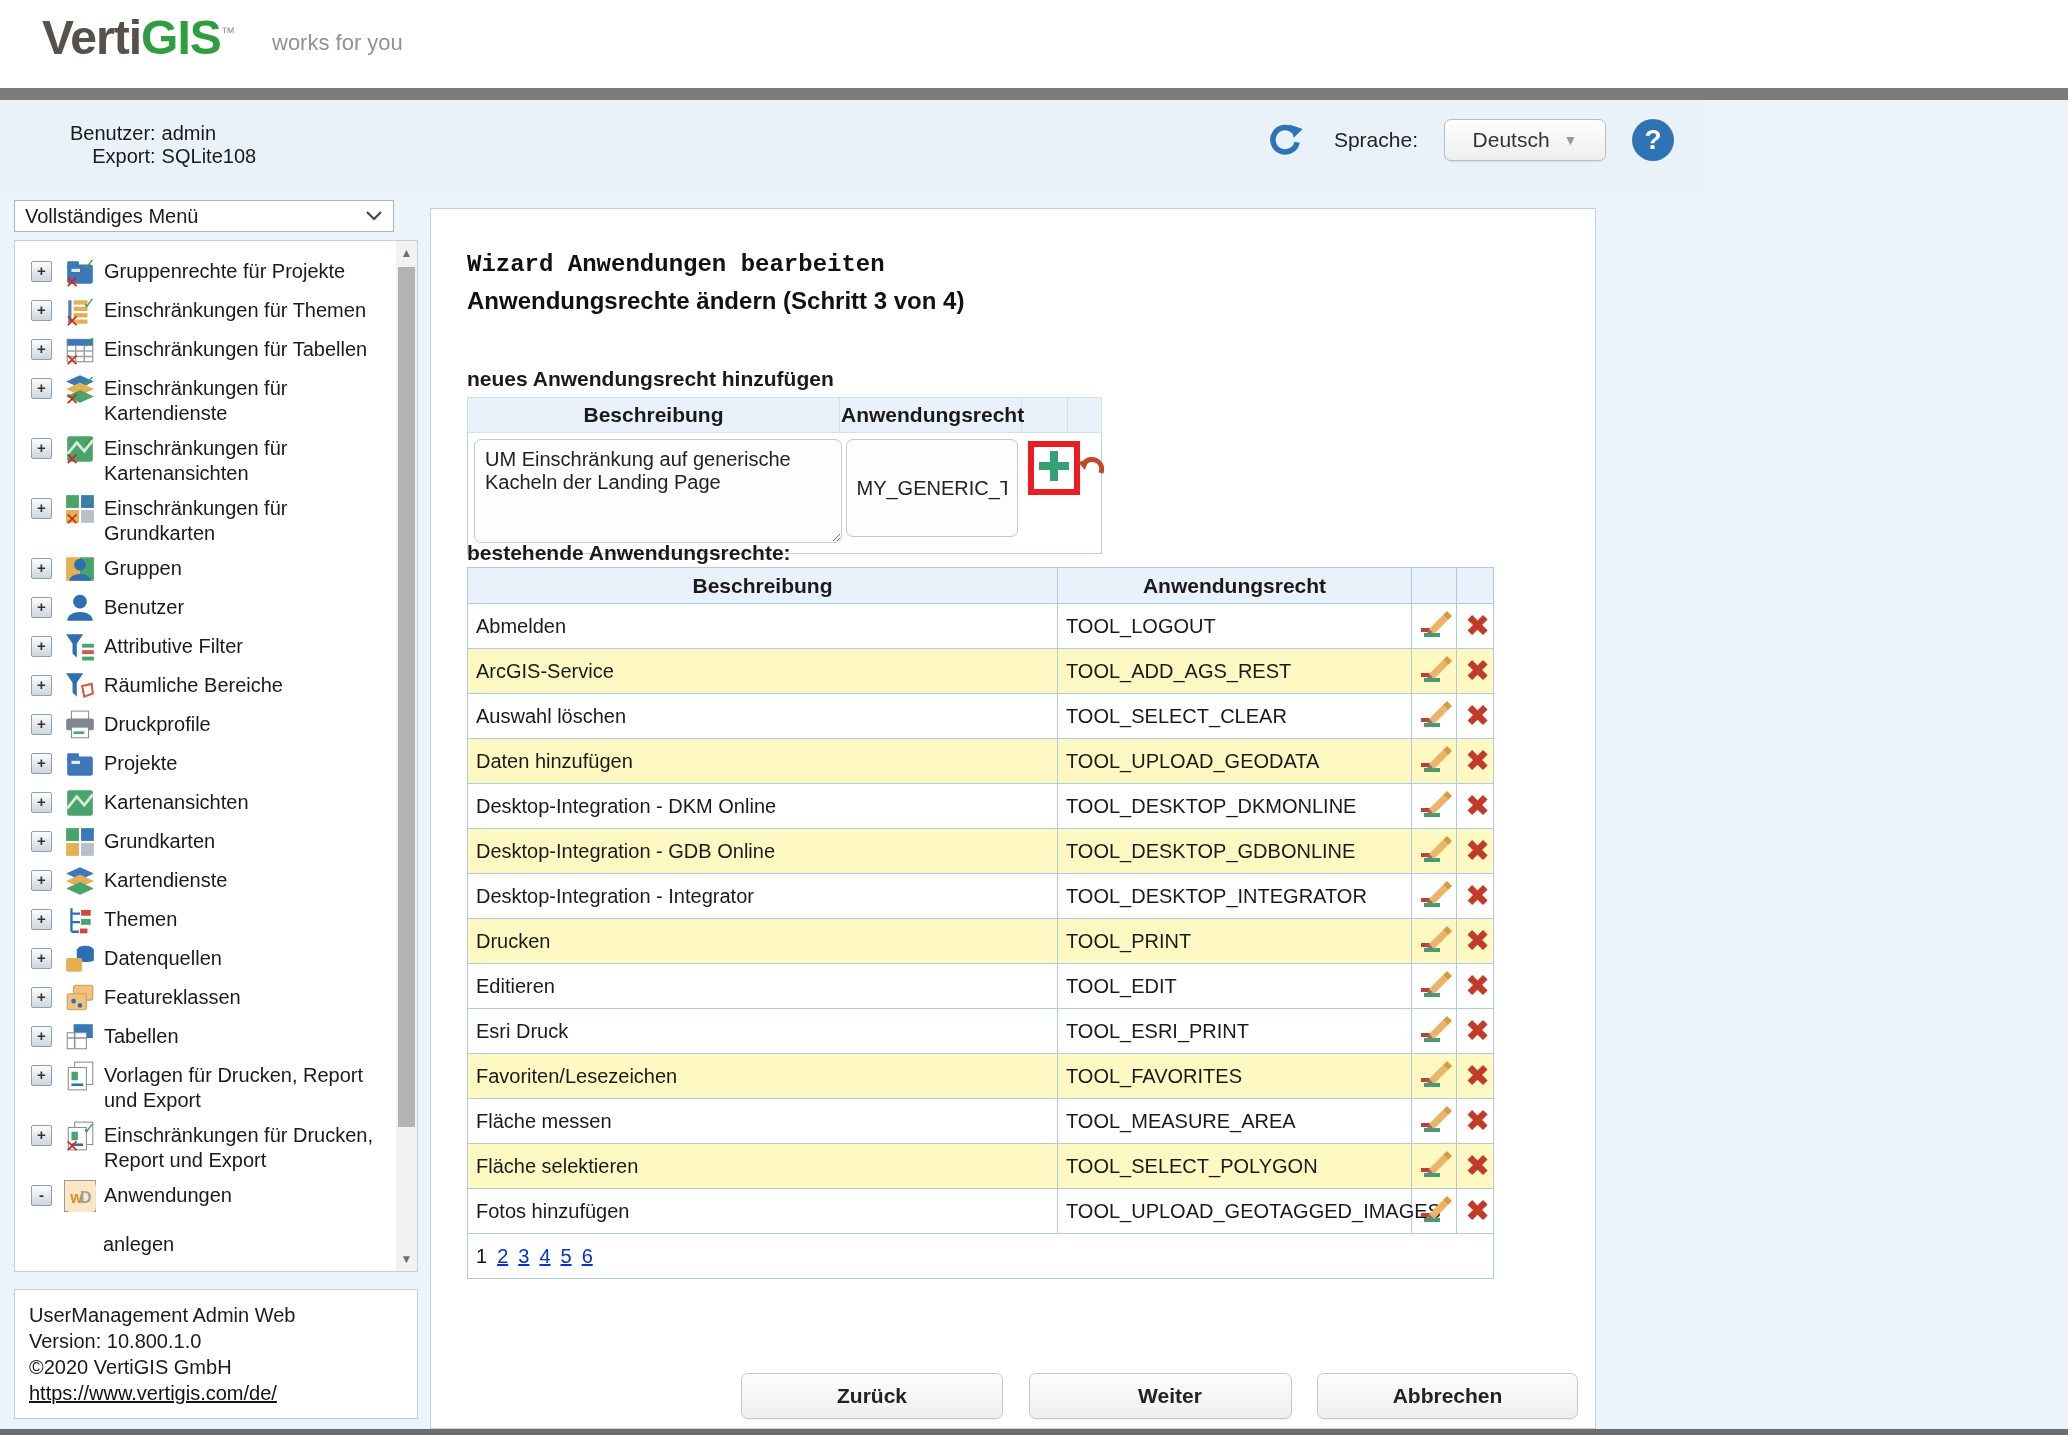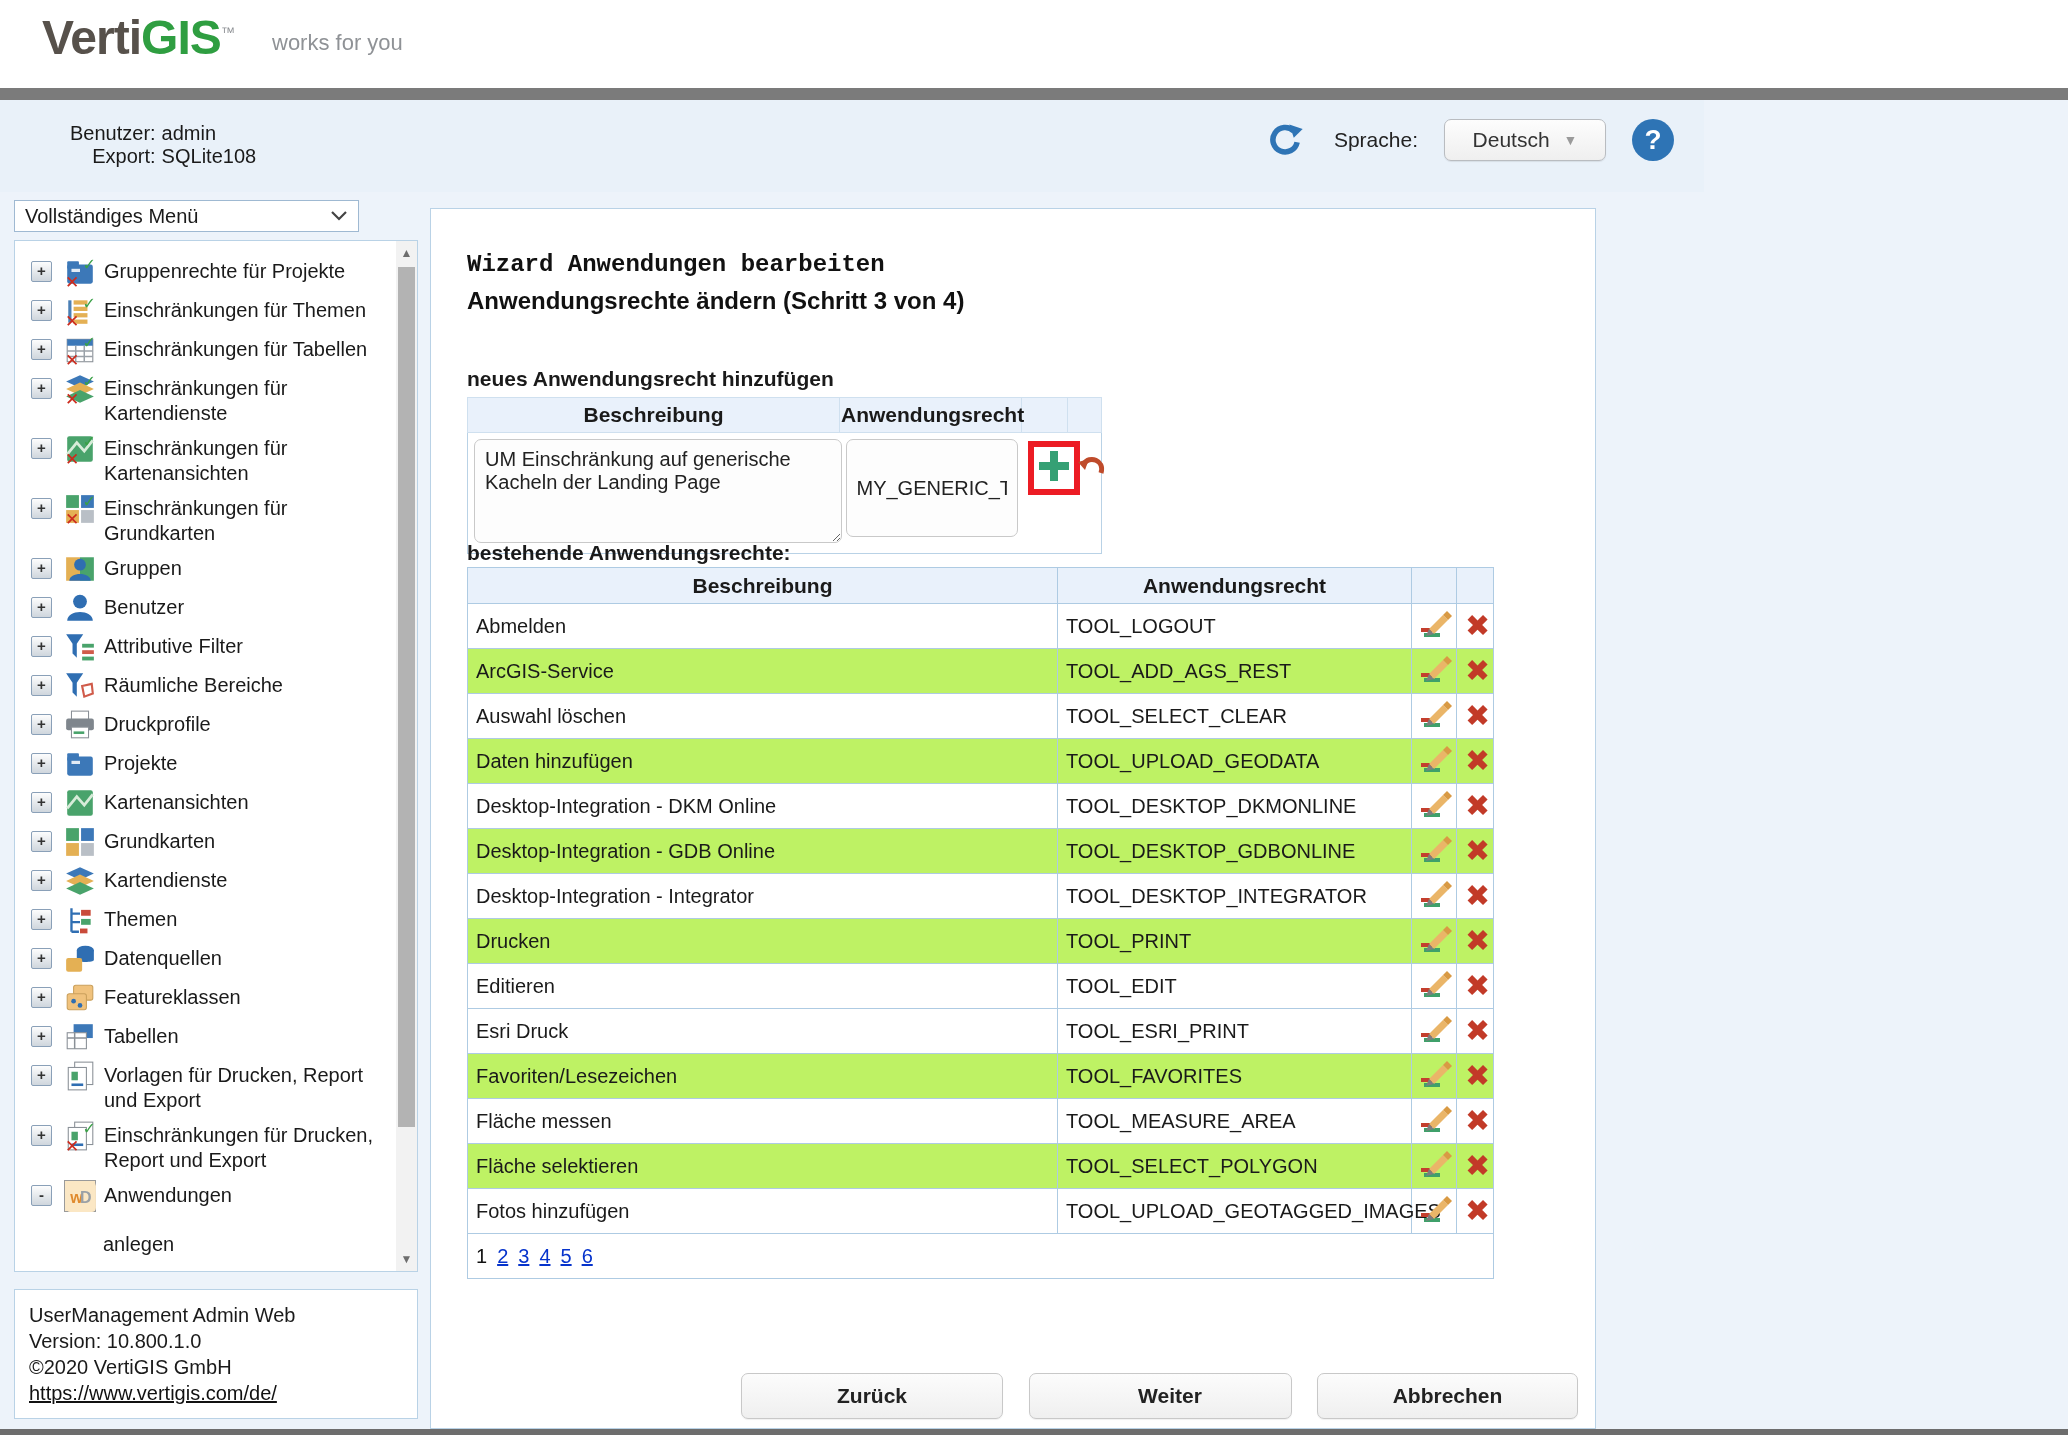--- a/index.html
+++ b/index.html
@@ -26,21 +26,21 @@
   .hdr-right{position:absolute;right:30px;top:18px;display:flex;align-items:center;gap:26px;}
   .refresh-btn{width:44px;height:44px;cursor:pointer;display:flex;align-items:center;justify-content:center;}
   .sprache-lbl{font-size:21px;color:#222;}
   .lang-select{width:160px;height:40px;border:1px solid #b9bcc0;border-radius:7px;
     background:linear-gradient(#fdfdfd,#efefef);display:flex;align-items:center;justify-content:center;
     gap:14px;font-size:21px;color:#333;box-shadow:0 1px 1px rgba(0,0,0,.08);cursor:pointer;}
   .lang-caret{color:#9a9a9a;font-size:14px;}
   .help-btn{width:42px;height:42px;border-radius:50%;background:#2e74b5;color:#fff;font-size:28px;
     font-weight:800;display:flex;align-items:center;justify-content:center;cursor:pointer;}
   
-  .menu-select{position:absolute;left:14px;top:200px;width:345px;height:32px;background:#fff;
+  .menu-select{position:absolute;left:14px;top:200px;width:380px;height:32px;background:#fff;
     border:1px solid #9fb9d2;display:flex;align-items:center;justify-content:space-between;
     padding:0 10px 0 10px;box-sizing:border-box;font-size:20px;cursor:pointer;}
   .tree-box{position:absolute;left:14px;top:240px;width:404px;height:1032px;background:#fff;
     border:1px solid #b9d2e6;box-sizing:border-box;overflow:hidden;}
   .tree-inner{position:absolute;left:0;top:0;width:372px;padding:8px 0 0 12px;box-sizing:border-box;}
   .trow{display:flex;align-items:flex-start;margin:7px 0 7px 0;cursor:pointer;}
   .expander{flex:0 0 auto;width:19px;height:19px;margin:5px 6px 0 4px;border:1px solid #8aa0b8;
     background:linear-gradient(#fdfdfd,#cfd6dd);font-size:15px;line-height:17px;text-align:center;
     color:#333;font-weight:700;border-radius:2px;}
   .ticon{flex:0 0 auto;width:32px;height:32px;margin:0 8px 0 6px;position:relative;}
@@ -77,21 +77,21 @@
   .right-input{width:150px;height:96px;border:1px solid #c9c9c9;border-radius:7px;font-size:20px;
     padding:0 10px;color:#222;background:#fdfdfd;font-family:"Liberation Sans",sans-serif;}
   .plus-wrap{display:inline-block;border:6px solid #ec1c24;padding:1px 2px;margin-top:2px;cursor:pointer;}
   .undo-wrap{display:inline-block;margin-top:8px;cursor:pointer;}
   
   .rights-table{position:absolute;left:36px;top:358px;width:1026px;border-collapse:collapse;table-layout:fixed;}
   .rights-table col.c-desc{width:590px;} .rights-table col.c-right{width:354px;}
   .rights-table col.c-edit{width:45px;} .rights-table col.c-del{width:37px;}
   .rights-table th{background:#e9f1fb;font-size:21px;font-weight:700;height:33px;border:1px solid #aecbe3;}
   .rights-table td{border:1px solid #aecbe3;font-size:20px;height:44px;padding:0 8px;}
-  .rights-table tr.alt td{background:#bef264;}
+  .rights-table tr.alt td{background:#fef9c3;}
   .cell-icon{text-align:center;padding:0 2px;cursor:pointer;}
   .xmark{color:#c23a28;font-size:30px;font-weight:900;line-height:30px;}
   .pag-cell{font-size:20px;padding:6px 8px;height:30px;}
   .pag-cell a{color:#0633cc;margin-right:10px;}
   .pag-cur{color:#111;margin-right:10px;}
   
   .wiz-btn{position:absolute;top:1164px;height:46px;border:1px solid #c8c8c8;border-radius:7px;
     background:linear-gradient(#fcfcfc,#efefef);font-size:21px;font-weight:700;color:#222;
     font-family:"Liberation Sans",sans-serif;cursor:pointer;box-shadow:0 1px 1px rgba(0,0,0,.06);}
   .btn-back{left:310px;width:262px;}

